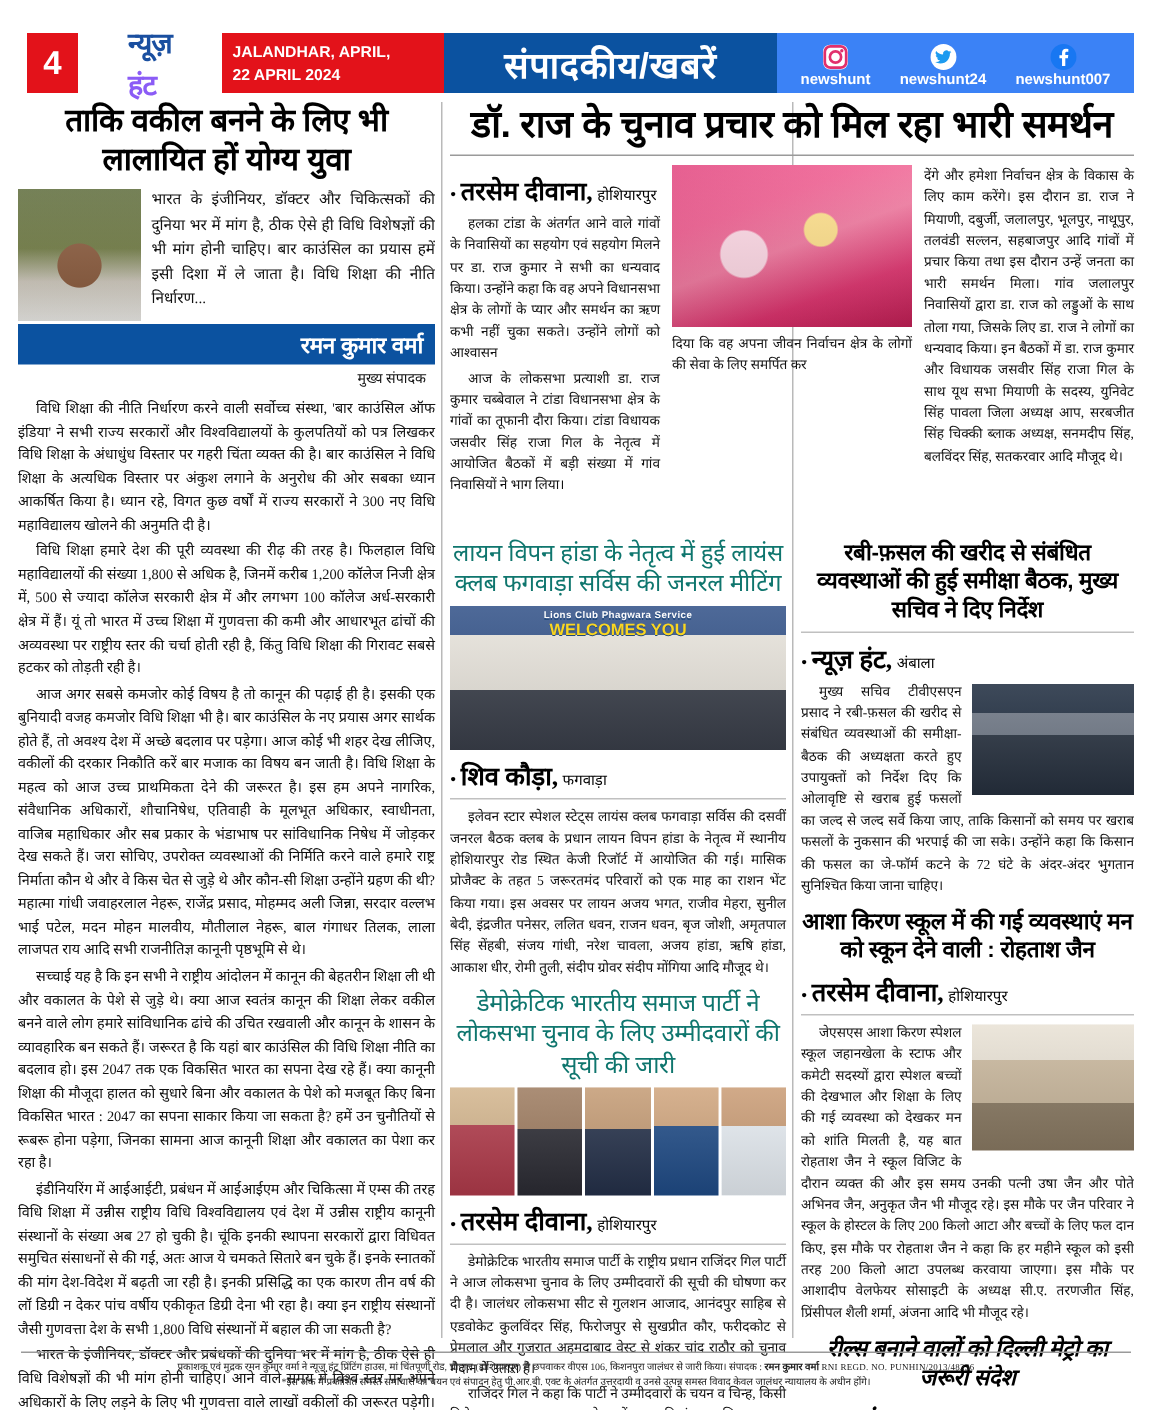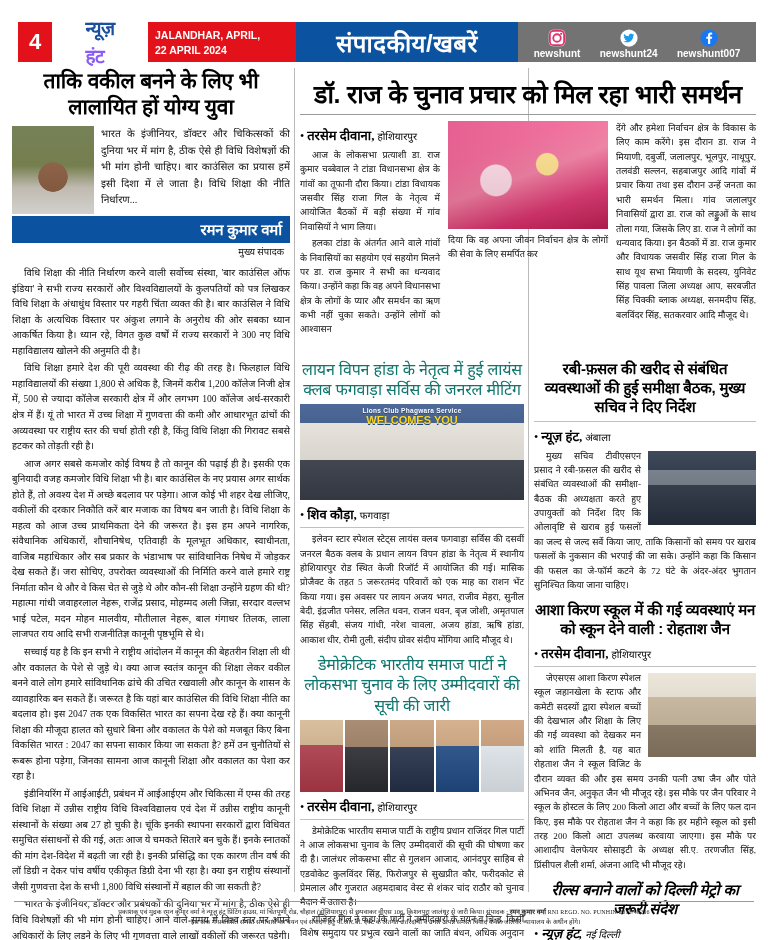--- a/index.html
+++ b/index.html
@@ -33,21 +33,21 @@
     font-family: "Liberation Sans", sans-serif; font-weight: bold; font-size: 10.5px;
     line-height: 1.35; display: flex; flex-direction: column; justify-content: center;
   }
   .section-band {
     flex: 1; background: #0b52a0; color: #fff;
     display: flex; align-items: center; justify-content: center;
     font-family: "Liberation Sans", sans-serif; font-weight: bold; font-size: 24px;
     letter-spacing: 0.5px;
   }
   .social-band {
-    width: 238px; background: #737373; display: flex; align-items: flex-end;
+    width: 238px; background: #3b82f6; display: flex; align-items: flex-end;
     justify-content: space-around; padding: 2px 6px 3px 6px;
   }
   .social-item { display: flex; flex-direction: column; align-items: center; gap: 1px; }
   .social-icon { width: 18px; height: 18px; display: block; }
   .social-label {
     color: #fff; font-family: "Liberation Sans", sans-serif; font-weight: bold; font-size: 10px;
   }
 
   
   .cols { position: absolute; top: 68px; left: 12px; right: 12px; bottom: 48px; }
@@ -63,42 +63,41 @@
   
   .hl-lead {
     font-family: "Liberation Sans", sans-serif; font-weight: bold;
     font-size: 21px; line-height: 1.22; text-align: center; color: #000;
     letter-spacing: -0.2px;
   }
   .hl-main {
     font-family: "Liberation Sans", sans-serif; font-weight: bold;
     font-size: 25px; line-height: 1.2; text-align: center; color: #000;
     letter-spacing: -0.3px;
-    margin-top: 11px;
   }
   .hl-sub {
     font-family: "Liberation Sans", sans-serif; font-weight: normal;
     font-size: 16px; line-height: 1.26; text-align: center; color: #0f766e;
     letter-spacing: -0.2px;
   }
   .hl-sub-r {
     font-family: "Liberation Sans", sans-serif; font-weight: bold;
     font-size: 15px; line-height: 1.26; text-align: center; color: #000;
     letter-spacing: -0.2px;
   }
   .rule-thin { height: 1px; background: #9a9a9a; margin: 5px 0 6px 0; }
   .rule-hair { height: 1px; background: #c0c0c0; margin: 4px 0; }
 
   
   .byline {
     font-family: "Liberation Serif", serif; font-size: 10.5px; color: #000;
     margin: 5px 0 4px 0; display: flex; align-items: baseline; gap: 3px;
   }
   .byline .bullet { color: #000; font-size: 12px; line-height: 1; }
-  .byline .who { font-weight: bold; font-size: 13px; }
+  .byline .who { font-weight: bold; font-size: 17px; }
   .byline .where { font-size: 10px; }
 
   
   .body-txt {
     font-family: Liberation Serif, serif;
     font-size: 9.6px; line-height: 1.62; text-align: justify; color: #111;
     text-indent: 12px; margin-bottom: 2px;
   }
   .body-txt.sm { font-size: 9.1px; line-height: 1.58; }
 
@@ -259,22 +258,22 @@
       <div class="rule-thin"></div>
 
       <div style="display:flex; gap:8px;">
 
         <div style="width:140px;">
           <div class="byline">
             <span class="bullet">•</span>
             <span class="who">तरसेम दीवाना,</span>
             <span class="where">होशियारपुर</span>
           </div>
+          <div class="body-txt sm">हलका टांडा के अंतर्गत आने वाले गांवों के निवासियों का सहयोग एवं सहयोग मिलने पर डा. राज कुमार ने सभी का धन्यवाद किया। उन्होंने कहा कि वह अपने विधानसभा क्षेत्र के लोगों के प्यार और समर्थन का ऋण कभी नहीं चुका सकते। उन्होंने लोगों को आश्वासन</div>
           <div class="body-txt sm">आज के लोकसभा प्रत्याशी डा. राज कुमार चब्बेवाल ने टांडा विधानसभा क्षेत्र के गांवों का तूफानी दौरा किया। टांडा विधायक जसवीर सिंह राजा गिल के नेतृत्व में आयोजित बैठकों में बड़ी संख्या में गांव निवासियों ने भाग लिया।</div>
-          <div class="body-txt sm">हलका टांडा के अंतर्गत आने वाले गांवों के निवासियों का सहयोग एवं सहयोग मिलने पर डा. राज कुमार ने सभी का धन्यवाद किया। उन्होंने कहा कि वह अपने विधानसभा क्षेत्र के लोगों के प्यार और समर्थन का ऋण कभी नहीं चुका सकते। उन्होंने लोगों को आश्वासन</div>
         </div>
 
         <div style="width:160px;">
           <div class="ph ph-rally"></div>
           <div class="body-txt sm" style="text-indent:0;">दिया कि वह अपना जीवन निर्वाचन क्षेत्र के लोगों की सेवा के लिए समर्पित कर</div>
         </div>
 
         <div style="width:140px;">
           <div class="body-txt sm" style="text-indent:0;">देंगे और हमेशा निर्वाचन क्षेत्र के विकास के लिए काम करेंगे। इस दौरान डा. राज ने मियाणी, दबुर्जी, जलालपुर, भूलपुर, नाथूपुर, तलवंडी सल्लन, सहबाजपुर आदि गांवों में प्रचार किया तथा इस दौरान उन्हें जनता का भारी समर्थन मिला। गांव जलालपुर निवासियों द्वारा डा. राज को लड्डुओं के साथ तोला गया, जिसके लिए डा. राज ने लोगों का धन्यवाद किया। इन बैठकों में डा. राज कुमार और विधायक जसवीर सिंह राजा गिल के साथ यूथ सभा मियाणी के सदस्य, युनिवेट सिंह पावला जिला अध्यक्ष आप, सरबजीत सिंह चिक्की ब्लाक अध्यक्ष, सनमदीप सिंह, बलविंदर सिंह, सतकरवार आदि मौजूद थे।</div>
         </div>

